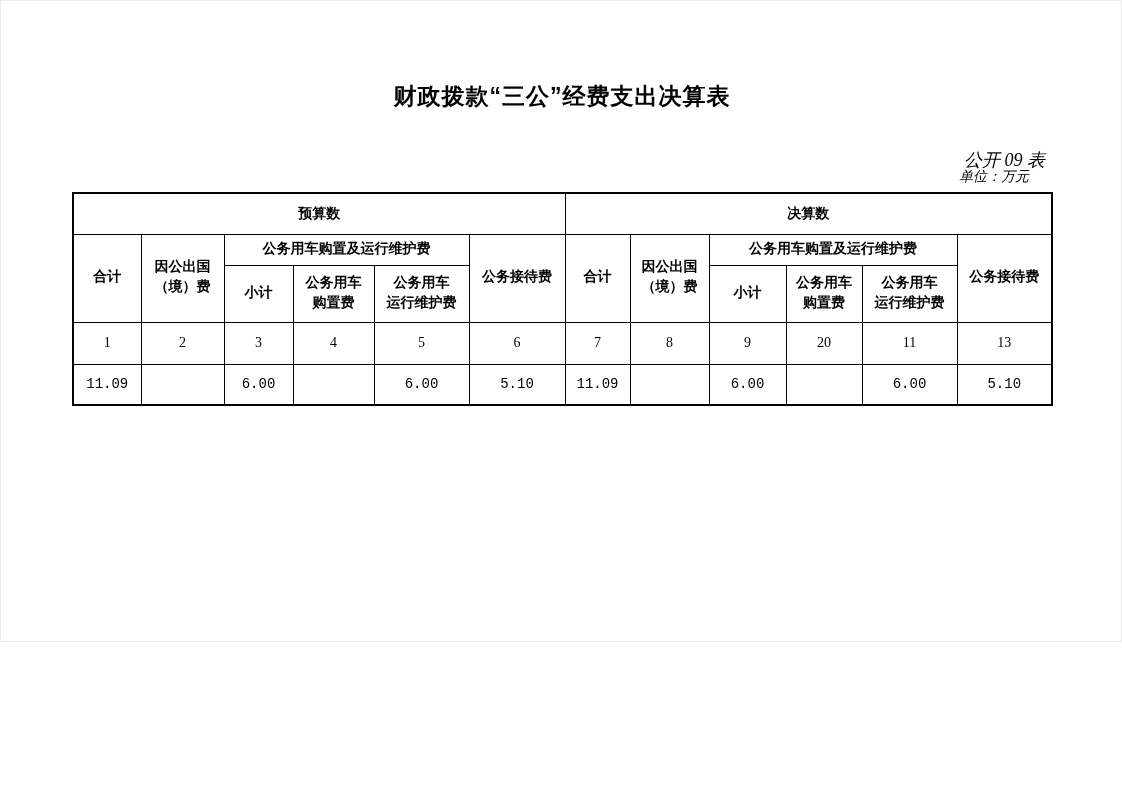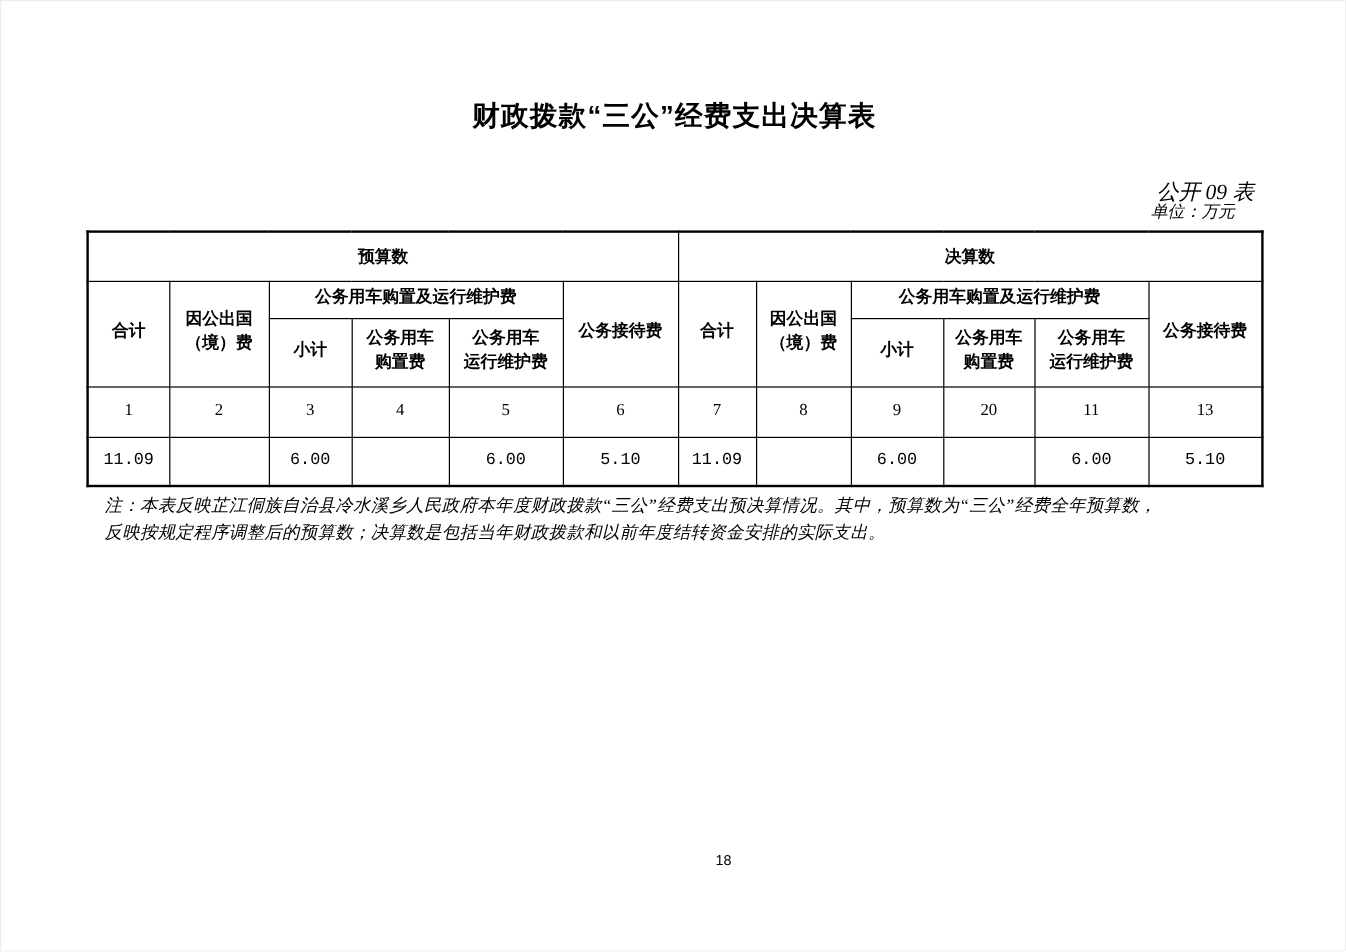--- a/index.html
+++ b/index.html
@@ -1,20 +1,20 @@
 <!DOCTYPE html>
 <html><head>
 <meta charset="utf-8">
 <style>
   * { margin: 0; padding: 0; box-sizing: border-box; }
   html, body { background: #ffffff; }
   .page {
     position: relative;
     width: 1122px;
-    height: 793px;
+    height: 642px;
     background: #ffffff;
     font-family: "Liberation Serif", serif;
     color: #000000;
     overflow: hidden;
     border: 1px solid #ececec;
   }
   .doc-title {
     position: absolute;
     top: 80px;
     left: 0;
@@ -187,20 +187,16 @@
       <td class="val">11.09</td>
       <td class="val"></td>
       <td class="val">6.00</td>
       <td class="val"></td>
       <td class="val">6.00</td>
       <td class="val">5.10</td>
     </tr>
   </tbody>
     </table>
 
-  <div class="note kai">
-    <div>注：本表反映芷江侗族自治县冷水溪乡人民政府本年度财政拨款“三公”经费支出预决算情况。其中，预算数为“三公”经费全年预算数，</div>
-    <div>反映按规定程序调整后的预算数；决算数是包括当年财政拨款和以前年度结转资金安排的实际支出。</div>
-  </div>
 
   <div class="page-number">18</div>
 
 </div>
 
 </body></html>

